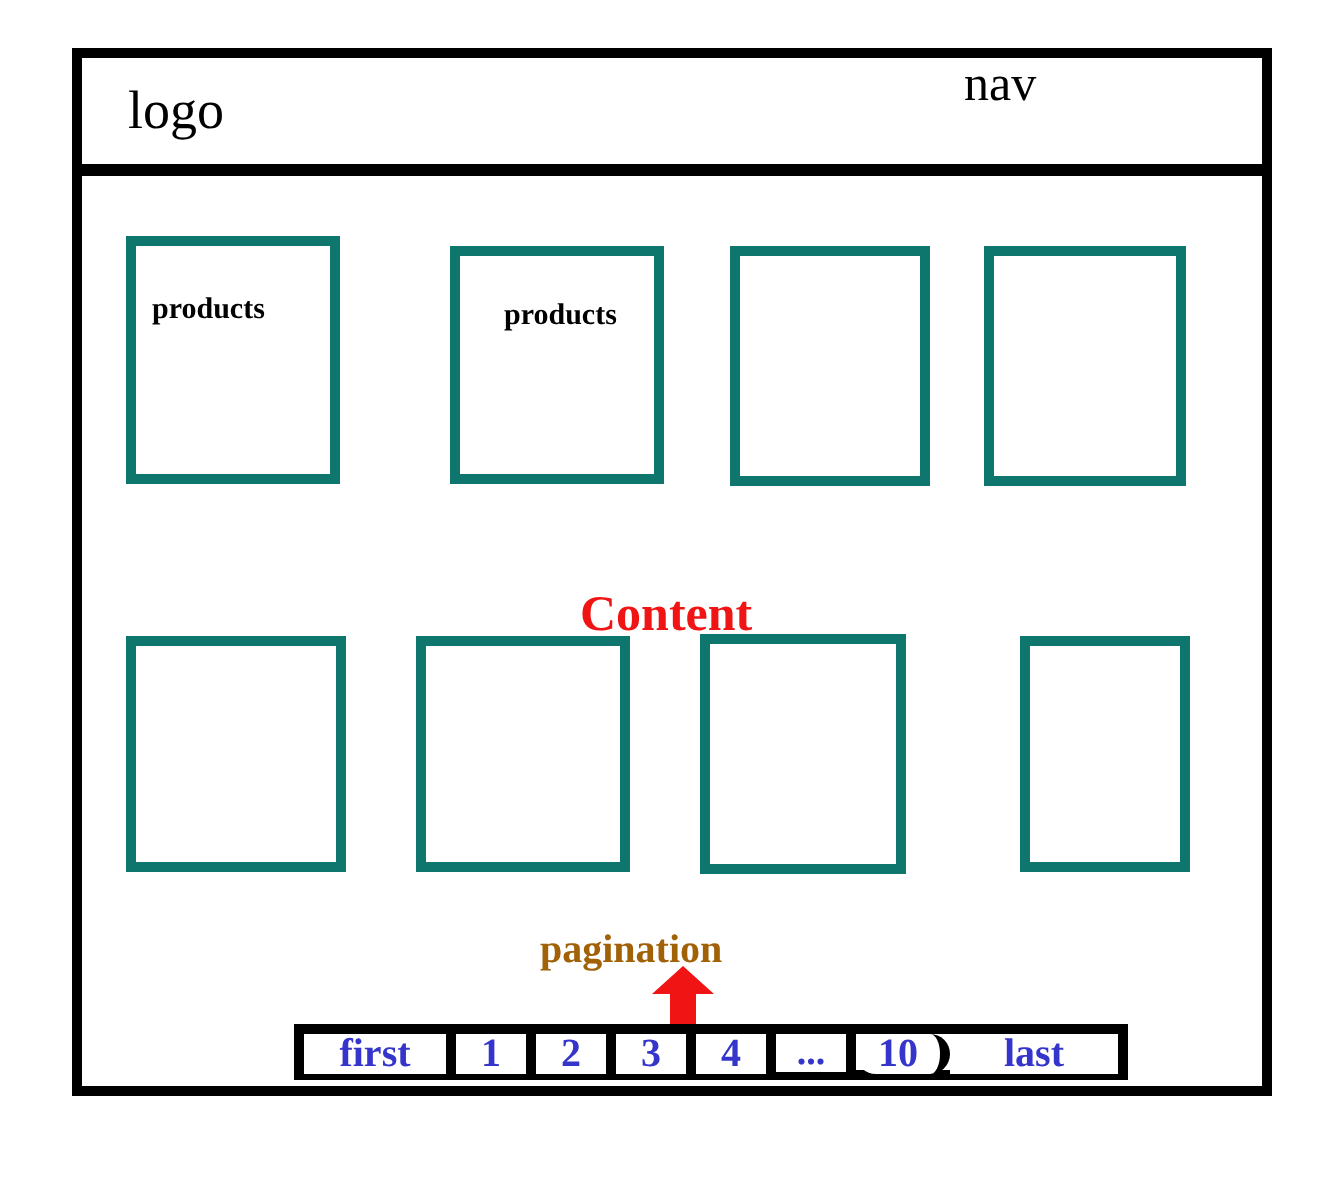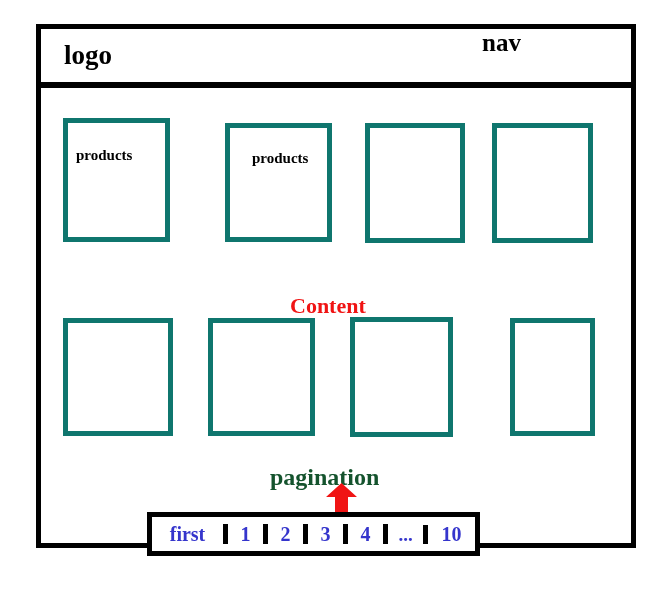--- a/index.html
+++ b/index.html
@@ -33,21 +33,21 @@
     left: 0;
     top: 0;
     right: 0;
     height: 59px;
     border-bottom: 6px solid #000000;
     box-sizing: border-box;
   }
   .header-label {
     position: absolute;
     white-space: nowrap;
-    font-weight: bold;
+    font-weight: normal;
     line-height: 1;
   }
   #logo-label {
     left: 23px;
     top: 13px;
     font-size: 27px;
     color: #000000;
   }
   #header-title {
     left: 244px;
@@ -92,63 +92,63 @@
   #product-card-2 { left: 184px; top: 35px; width: 107px; height: 119px; }
   #product-card-2 .card-label { left: 22px; top: 23px; }
   #product-card-3 { left: 324px; top: 35px; width: 100px; height: 120px; }
   #product-card-4 { left: 451px; top: 35px; width: 101px; height: 120px; }
 
   
   #content-heading {
     position: absolute;
     left: 249px;
     top: 207px;
-    font-size: 22px;
+    font-size: 25px;
     font-weight: bold;
     color: #f01414;
     white-space: nowrap;
     line-height: 1;
   }
 
   
   #product-card-5 { left: 22px;  top: 230px; width: 110px; height: 118px; }
   #product-card-6 { left: 167px; top: 230px; width: 107px; height: 118px; }
   #product-card-7 { left: 309px; top: 229px; width: 103px; height: 120px; }
   #product-card-8 { left: 469px; top: 230px; width: 85px; height: 118px; }
 
   
   #pagination-annotation {
     position: absolute;
     left: 229px;
     top: 377px;
-    font-size: 24px;
-    font-weight: bold;
-    color: #14532d;
+    font-size: 20px;
+    font-weight: bold;
+    color: #a16207;
     white-space: nowrap;
     line-height: 1;
   }
   #pagination-arrow-icon {
     position: absolute;
     left: 285px;
     top: 395px;
     width: 31px;
     height: 29px;
   }
 
   
   #pagination-bar {
     position: absolute;
     left: 106px;
     top: 424px;
-    height: 44px;
+    height: 28px;
     box-sizing: border-box;
     border: 5px solid #000000;
     background: #ffffff;
     display: flex;
-    align-items: center;
+    align-items: flex-start;
   }
   .page-cell {
     box-sizing: border-box;
     display: flex;
     align-items: center;
     justify-content: center;
     font-size: 20px;
     font-weight: bold;
     color: #3535cc;
     border-right: 5px solid #000000;
@@ -215,16 +215,17 @@
     </svg>
 
     <div id="pagination-bar">
       <div class="page-cell wide">first</div>
       <div class="page-cell narrow">1</div>
       <div class="page-cell narrow">2</div>
       <div class="page-cell narrow">3</div>
       <div class="page-cell narrow">4</div>
       <div class="page-cell ellipsis">...</div>
       <div class="page-cell num10">10</div>
+      <div class="page-cell last-cell">last</div>
     </div>
 
   </div>
 </div>
 
 </body></html>

